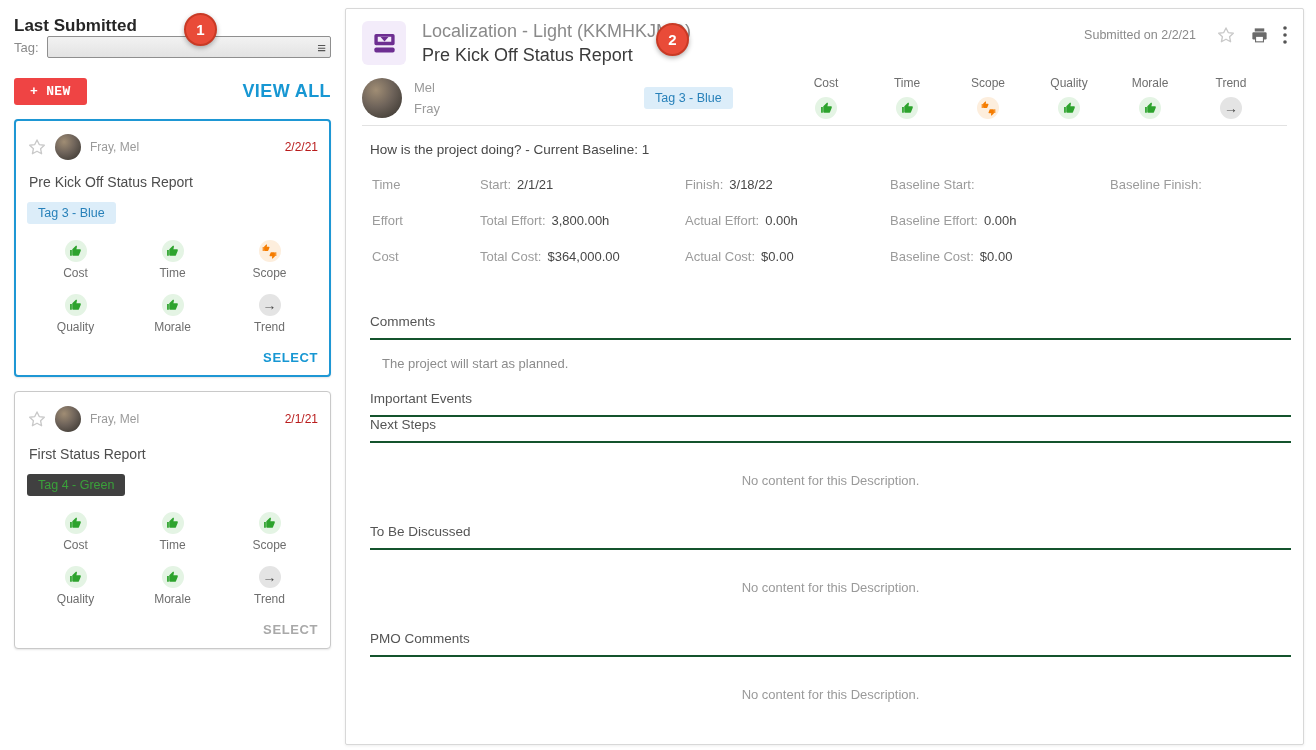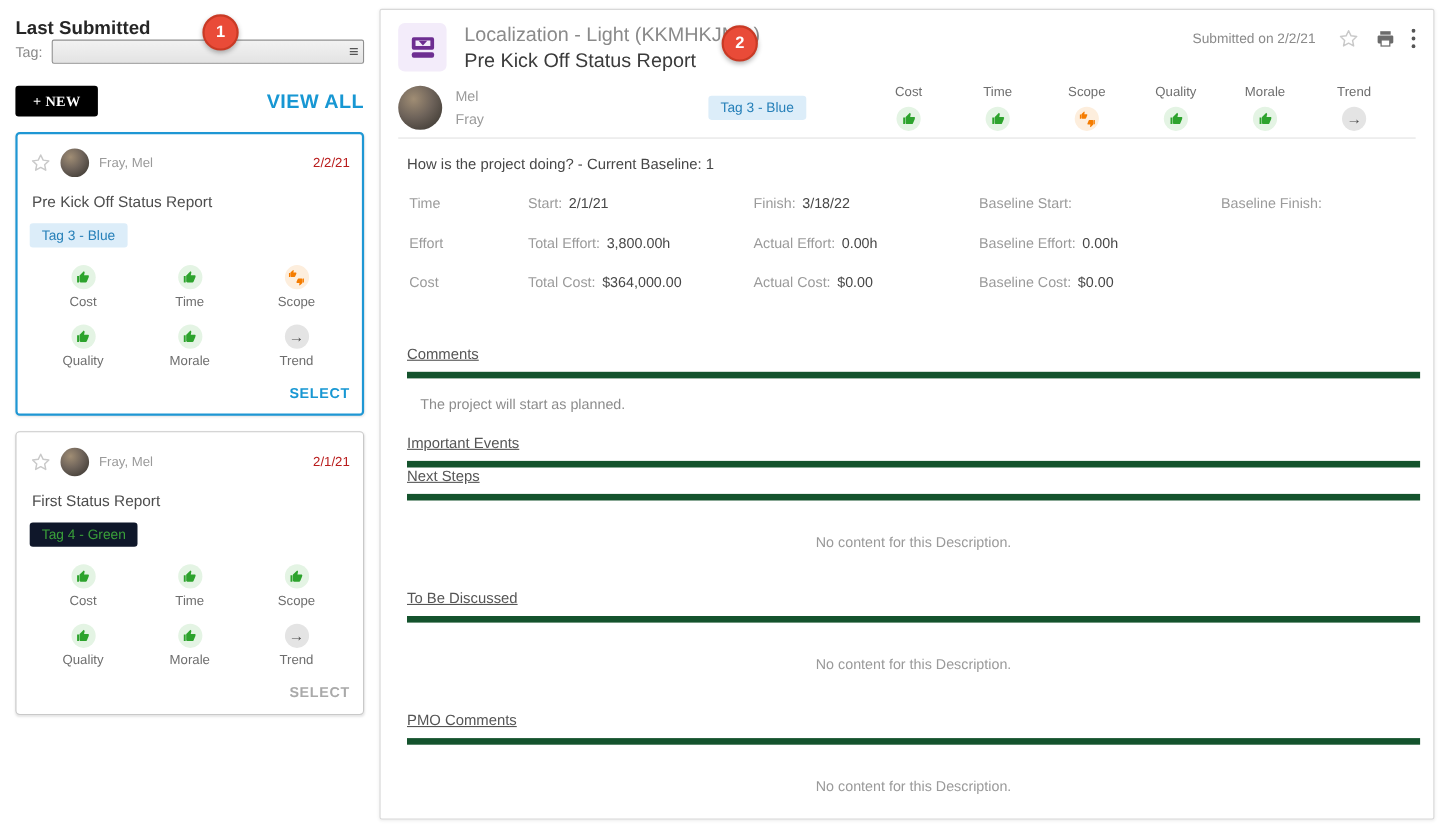--- a/index.html
+++ b/index.html
@@ -13,37 +13,37 @@
 
   
   .left-panel { position:absolute; left:0; top:0; width:345px; height:750px; padding:14px 14px 0 14px; }
   .lp-title { font-size:17px; font-weight:600; color:#262626; margin-top:2px; }
   .tag-row { display:flex; align-items:center; }
   .tag-row .lbl { font-size:13px; color:#8a8a8a; margin-right:8px; }
   .tag-input { flex:1; height:22px; background:linear-gradient(#f2f2f2,#e3e3e3); border:1px solid #8f8f8f;
     border-radius:2px; display:flex; align-items:center; justify-content:flex-end; padding:0 4px; }
   .tag-input .burger { font-size:15px; color:#555; line-height:1; font-weight:bold; }
   .actions-row { display:flex; align-items:center; justify-content:space-between; margin-top:20px; }
-  .btn-new { background:#000000; color:#fff; border:none; font-family:Liberation Serif, serif; font-size:13px; font-weight:bold;
+  .btn-new { background:#ef4444; color:#fff; border:none; font-family:Liberation Mono, monospace; font-size:13px; font-weight:bold;
     padding:6px 16px; border-radius:3px; letter-spacing:.3px; cursor:pointer; }
   .link-viewall { color:#1797d3; font-size:18px; font-weight:bold; letter-spacing:.4px; text-decoration:none; cursor:pointer; }
 
   .card { background:#fff; border:1px solid #c9c9c9; border-radius:4px; margin-top:14px; padding:14px 12px 10px 12px;
     box-shadow:0 1px 2px rgba(0,0,0,.10); }
   .card.selected { border:2px solid #1e97d4; padding:13px 11px 9px 11px; }
   .card-top { display:flex; align-items:center; }
   .card-top .star { margin-right:8px; cursor:pointer; display:flex; }
   .avatar-sm { width:26px; height:26px; border-radius:50%; flex:0 0 auto;
     background:radial-gradient(circle at 35% 30%, #a08d74 0%, #6e635a 45%, #4a443d 78%, #332f2a 100%); }
   .card-top .who { font-size:12px; color:#9a9a9a; margin-left:9px; }
   .card-top .when { font-size:12px; color:#b91c1c; margin-left:auto; }
   .card-title { font-size:14px; color:#4d4d4d; margin:14px 0 12px 2px; }
   .chip { display:inline-block; font-size:12.5px; padding:4px 11px; border-radius:3px; }
   .chip.blue  { background:#dcedf9; color:#2780b9; }
-  .chip.green { background:#0f172a; color:#3aa13a; }
+  .chip.green { background:#404040; color:#3aa13a; }
   .ind-grid { display:grid; grid-template-columns:repeat(3,1fr); row-gap:14px; margin-top:16px; }
   .ind { display:flex; flex-direction:column; align-items:center; }
   .ind-icon { width:22px; height:22px; border-radius:50%; display:flex; align-items:center; justify-content:center; }
   .ind-icon.good    { background:#e4f4e4; color:#2da32d; }
   .ind-icon.warning { background:#fdeedd; color:#f57c00; }
   .ind-icon.neutral { background:#e4e4e4; color:#4a4a4a; font-size:14px; font-weight:bold; }
   .ind-label { font-size:12px; color:#6e6e6e; margin-top:4px; }
   .select-row { text-align:right; margin-top:14px; }
   .select-link { font-size:13px; font-weight:bold; letter-spacing:.6px; cursor:pointer; }
   .select-link.active { color:#1797d3; }
@@ -72,21 +72,21 @@
   .mind .ind-label { margin:0 0 7px 0; color:#6e6e6e; }
 
   .rep-body { padding:14px 12px 0 24px; }
   .question { font-size:13.5px; color:#474747; margin-top:2px; }
   .det-grid { display:grid; grid-template-columns:110px 205px 205px 220px 1fr; margin-top:20px; row-gap:21px; font-size:13px; }
   .det-rowlabel { color:#9b9b9b; padding-left:2px; }
   .fld .n { color:#9b9b9b; }
   .fld .v { color:#474747; margin-left:6px; }
 
   .sections { margin-top:50px; }
-  .section-h { font-size:13.5px; color:#555; padding-bottom:9px; border-bottom:6px solid #14532d;text-decoration:underline; }
+  .section-h { font-size:13.5px; color:#555; padding-bottom:9px; border-bottom:2px solid #14532d; }
   .section-c { font-size:13px; color:#8c8c8c; padding:16px 0 20px 12px; }
   .section-c.empty { text-align:center; padding:30px 0 36px 0; color:#9a9a9a; }
 </style>
 </head>
 <body>
 
 <div class="annot" style="left:184px; top:13px;">1</div>
 <div class="annot" style="left:656px; top:23px;">2</div>
 
 <div class="left-panel">

